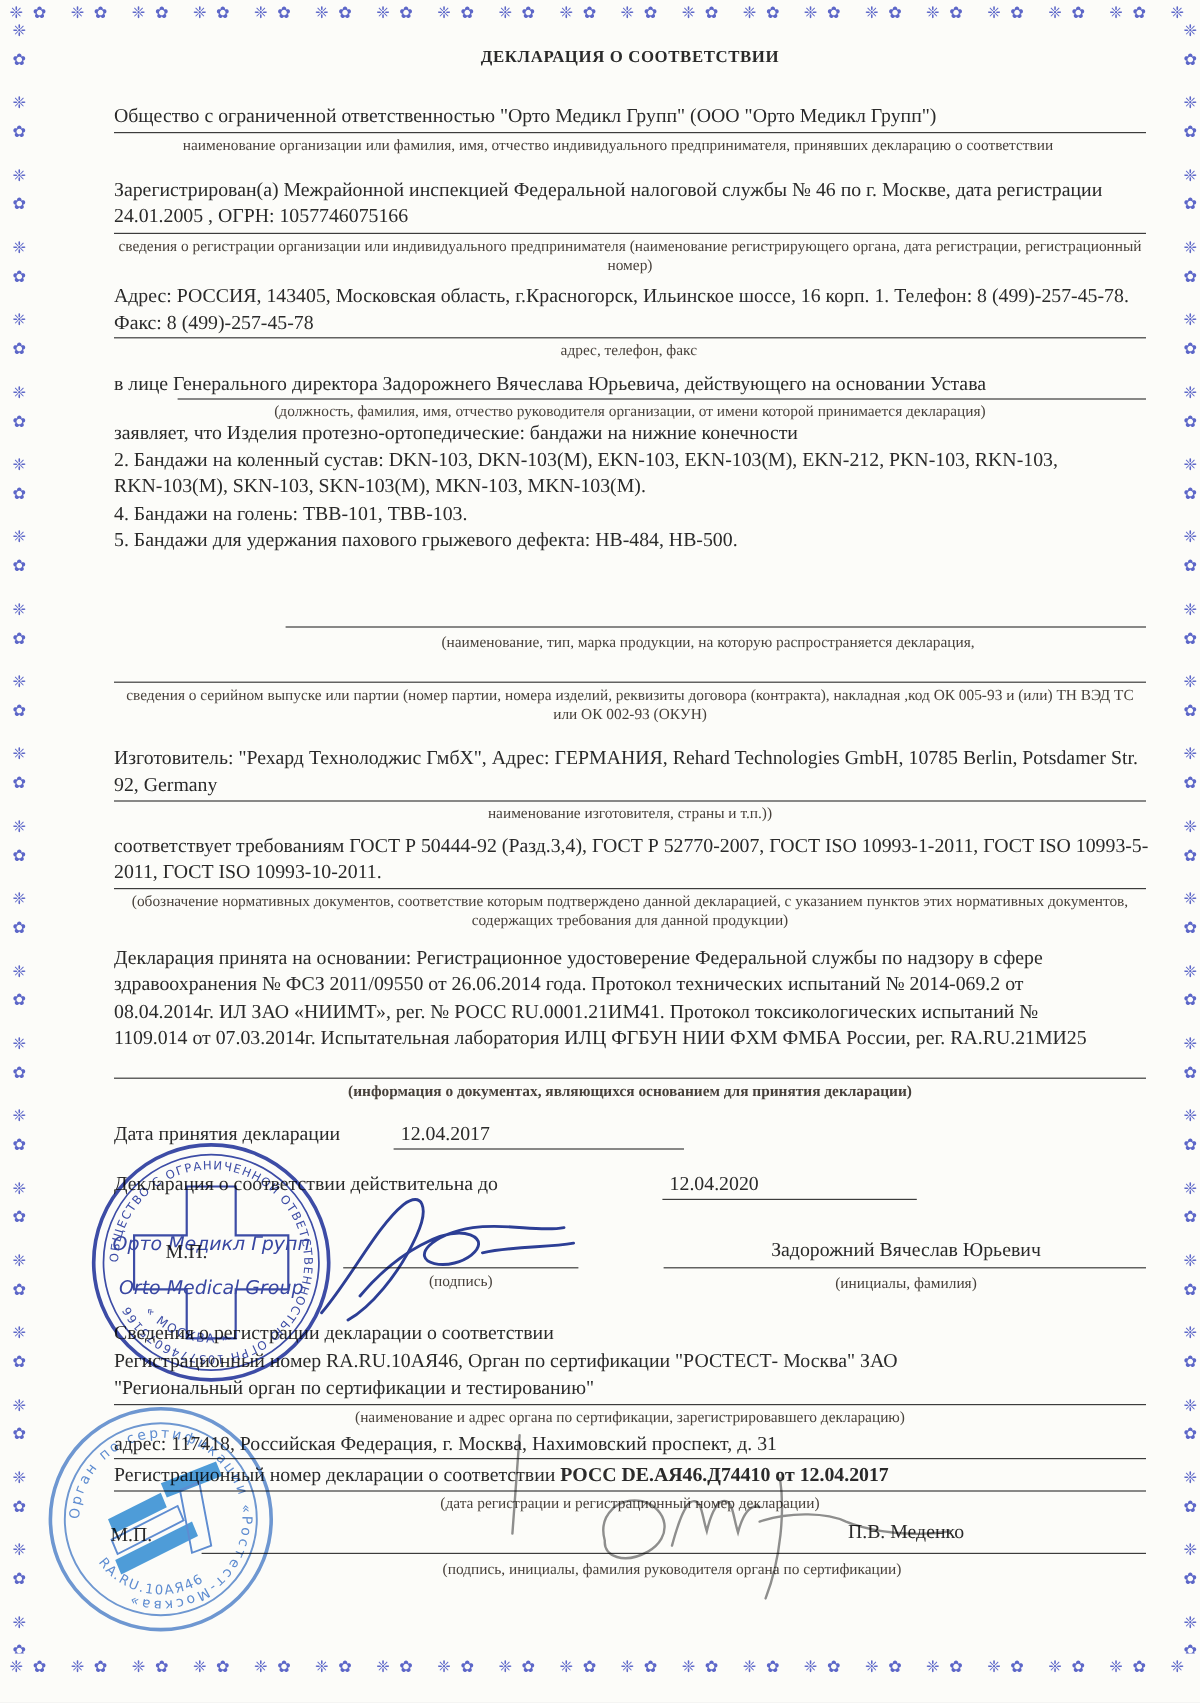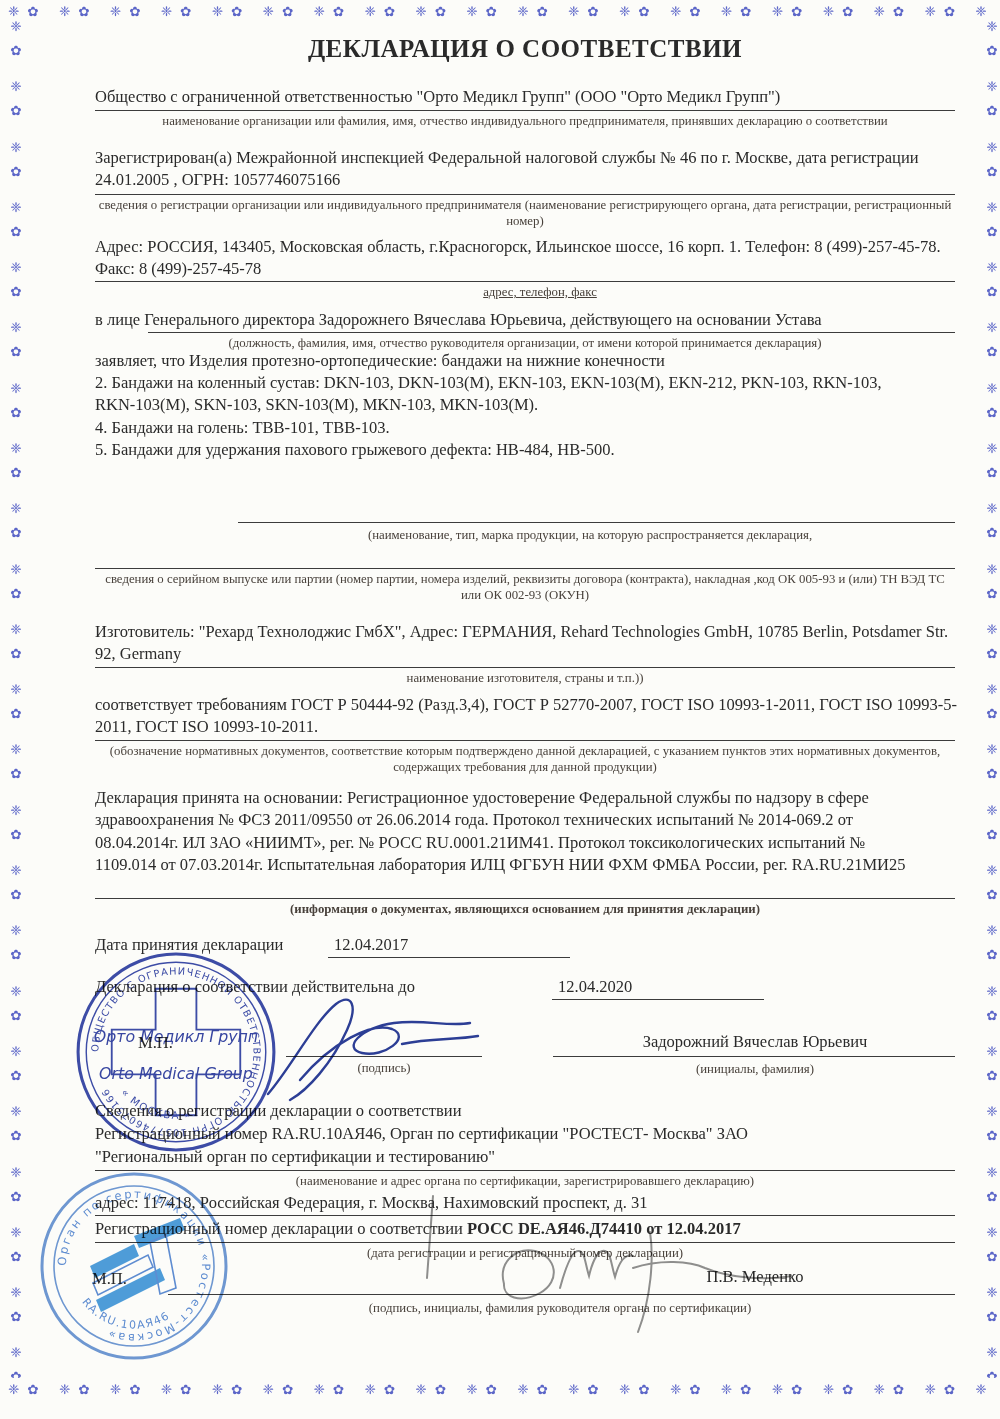--- a/index.html
+++ b/index.html
@@ -3,21 +3,21 @@
 <meta charset="utf-8">
 <style>
   html,body{margin:0;padding:0;background:#e8e8e8;}
   #page{position:relative;width:1000px;height:1419px;background:#fcfcf9;overflow:hidden;
         font-family:"Liberation Serif",serif;color:#2a2a2a;}
   .abs{position:absolute;}
   .txt{font-size:16.5px;line-height:22.4px;}
   .cap{font-size:12.8px;line-height:15.5px;color:#48413b;text-align:center;}
   .rule{position:absolute;height:0;border-top:1.4px solid #3c3c3c;}
   .ctr{text-align:center;}
-  .title{font-weight:bold;font-size:25px;letter-spacing:.5px;}
+  .title{font-weight:bold;font-size:14px;letter-spacing:.5px;}
   .border-strip{position:absolute;color:#4f5ac4;font-family:"DejaVu Sans",sans-serif;
                 font-size:13.5px;letter-spacing:8px;white-space:nowrap;overflow:hidden;opacity:.92;}
   .border-v{writing-mode:vertical-rl;letter-spacing:8px;}
   .stamp{position:absolute;mix-blend-mode:multiply;pointer-events:none;}
   .sig-layer{position:absolute;left:0;top:0;mix-blend-mode:multiply;pointer-events:none;}
   .bold{font-weight:bold;}
 </style>
 </head>
 <body>
 
@@ -25,29 +25,29 @@
 
   <div class="border-strip abs" style="left:8px;top:3px;width:986px;height:19px;">❈✿ ❈✿ ❈✿ ❈✿ ❈✿ ❈✿ ❈✿ ❈✿ ❈✿ ❈✿ ❈✿ ❈✿ ❈✿ ❈✿ ❈✿ ❈✿ ❈✿ ❈✿ ❈✿ ❈✿ ❈✿ ❈✿ ❈✿ ❈✿ ❈✿ ❈✿ ❈✿ ❈✿ ❈✿ ❈✿ ❈✿ ❈✿ ❈✿ ❈✿ ❈✿ ❈✿ ❈✿ ❈✿ ❈✿ ❈✿ </div>
   <div class="border-strip abs" style="left:8px;top:1381px;width:986px;height:19px;">❈✿ ❈✿ ❈✿ ❈✿ ❈✿ ❈✿ ❈✿ ❈✿ ❈✿ ❈✿ ❈✿ ❈✿ ❈✿ ❈✿ ❈✿ ❈✿ ❈✿ ❈✿ ❈✿ ❈✿ ❈✿ ❈✿ ❈✿ ❈✿ ❈✿ ❈✿ ❈✿ ❈✿ ❈✿ ❈✿ ❈✿ ❈✿ ❈✿ ❈✿ ❈✿ ❈✿ ❈✿ ❈✿ ❈✿ ❈✿ </div>
   <div class="border-strip border-v abs" style="left:5px;top:18px;width:19px;height:1360px;">❈✿ ❈✿ ❈✿ ❈✿ ❈✿ ❈✿ ❈✿ ❈✿ ❈✿ ❈✿ ❈✿ ❈✿ ❈✿ ❈✿ ❈✿ ❈✿ ❈✿ ❈✿ ❈✿ ❈✿ ❈✿ ❈✿ ❈✿ ❈✿ ❈✿ ❈✿ ❈✿ ❈✿ ❈✿ ❈✿ ❈✿ ❈✿ ❈✿ ❈✿ ❈✿ ❈✿ ❈✿ ❈✿ ❈✿ ❈✿ ❈✿ ❈✿ ❈✿ ❈✿ ❈✿ ❈✿ ❈✿ ❈✿ ❈✿ ❈✿ ❈✿ ❈✿ ❈✿ ❈✿ ❈✿ </div>
   <div class="border-strip border-v abs" style="left:981px;top:18px;width:19px;height:1360px;">❈✿ ❈✿ ❈✿ ❈✿ ❈✿ ❈✿ ❈✿ ❈✿ ❈✿ ❈✿ ❈✿ ❈✿ ❈✿ ❈✿ ❈✿ ❈✿ ❈✿ ❈✿ ❈✿ ❈✿ ❈✿ ❈✿ ❈✿ ❈✿ ❈✿ ❈✿ ❈✿ ❈✿ ❈✿ ❈✿ ❈✿ ❈✿ ❈✿ ❈✿ ❈✿ ❈✿ ❈✿ ❈✿ ❈✿ ❈✿ ❈✿ ❈✿ ❈✿ ❈✿ ❈✿ ❈✿ ❈✿ ❈✿ ❈✿ ❈✿ ❈✿ ❈✿ ❈✿ ❈✿ ❈✿ </div>
 
   <div class="abs txt title ctr" style="left:95px;top:38px;width:860px;">ДЕКЛАРАЦИЯ О СООТВЕТСТВИИ</div>
 
   <div class="abs txt" style="left:95px;top:86px;width:862px;">Общество с ограниченной ответственностью "Орто Медикл Групп"  (ООО "Орто Медикл Групп")</div>
   <div class="rule" style="left:95px;top:110px;width:860px;"></div>
-  <div class="abs cap" style="left:95px;top:114px;width:860px;">наименование организации или фамилия, имя, отчество индивидуального предпринимателя, принявших декларацию о соответствии</div>
+  <div class="abs cap" style="left:85px;top:114px;width:860px;">наименование организации или фамилия, имя, отчество индивидуального предпринимателя, принявших декларацию о соответствии</div>
 
   <div class="abs txt" style="left:95px;top:147px;width:862px;">Зарегистрирован(а) Межрайонной инспекцией Федеральной налоговой службы № 46 по г. Москве, дата регистрации 24.01.2005 , ОГРН: 1057746075166</div>
   <div class="rule" style="left:95px;top:194px;width:860px;"></div>
   <div class="abs cap" style="left:95px;top:198px;width:860px;">сведения о регистрации организации или индивидуального предпринимателя (наименование регистрирующего органа, дата регистрации, регистрационный номер)</div>
 
   <div class="abs txt" style="left:95px;top:236px;width:862px;">Адрес: РОССИЯ, 143405, Московская область, г.Красногорск, Ильинское шоссе, 16 корп. 1. Телефон: 8 (499)-257-45-78. Факс: 8 (499)-257-45-78</div>
   <div class="rule" style="left:95px;top:281px;width:860px;"></div>
-  <div class="abs cap" style="left:110px;top:285px;width:860px;text-decoration:underline;">адрес, телефон, факс</div>
+  <div class="abs cap" style="left:94px;top:285px;width:860px;">адрес, телефон, факс</div>
 
   <div class="abs txt" style="left:95px;top:309px;width:870px;white-space:nowrap;">в лице Генерального директора Задорожнего Вячеслава Юрьевича, действующего на основании Устава</div>
   <div class="rule" style="left:148px;top:332px;width:807px;"></div>
   <div class="abs txt" style="left:95px;top:350px;width:862px;">заявляет, что Изделия протезно-ортопедические: бандажи на нижние конечности</div>
 
   <div class="abs cap" style="left:95px;top:336px;width:860px;">(должность, фамилия, имя, отчество руководителя организации, от имени которой принимается декларация)</div>
   <div class="abs txt" style="left:95px;top:372px;width:790px;">
     <div>2. Бандажи на коленный сустав: DKN-103, DKN-103(М), EKN-103, EKN-103(М), EKN-212, PKN-103, RKN-103, RKN-103(М), SKN-103, SKN-103(М), MKN-103, MKN-103(М).</div>
     <div>4. Бандажи на голень: ТВВ-101, ТВВ-103.</div>
     <div>5. Бандажи для удержания пахового грыжевого дефекта: НВ-484, НВ-500.</div>

